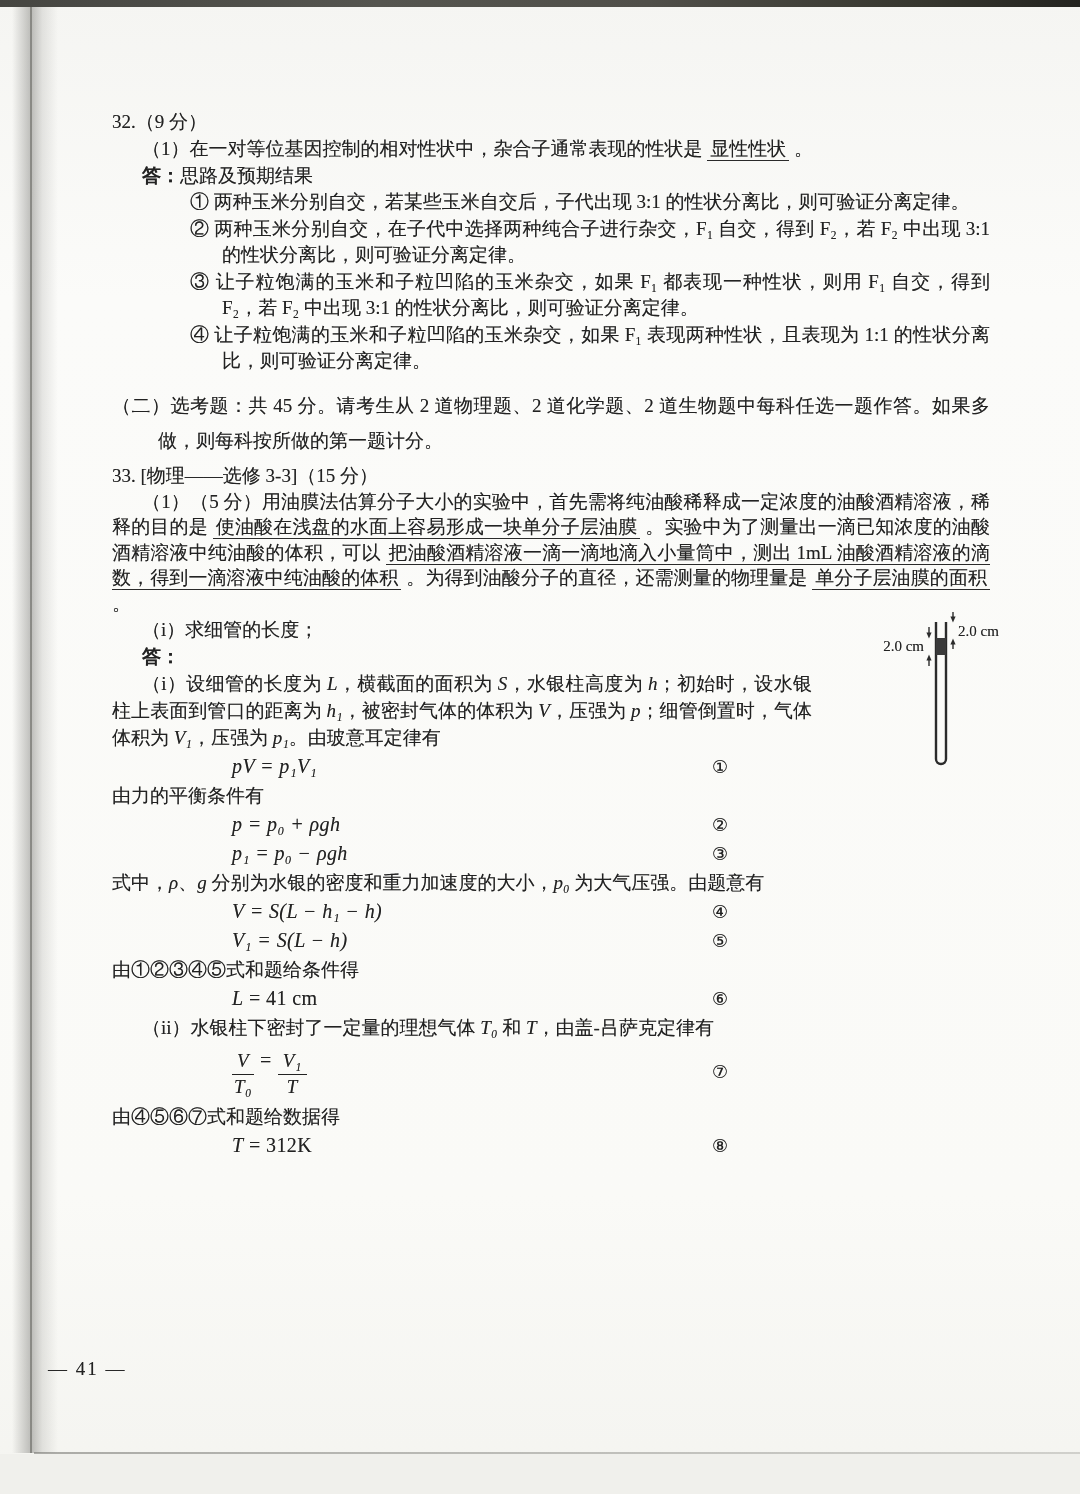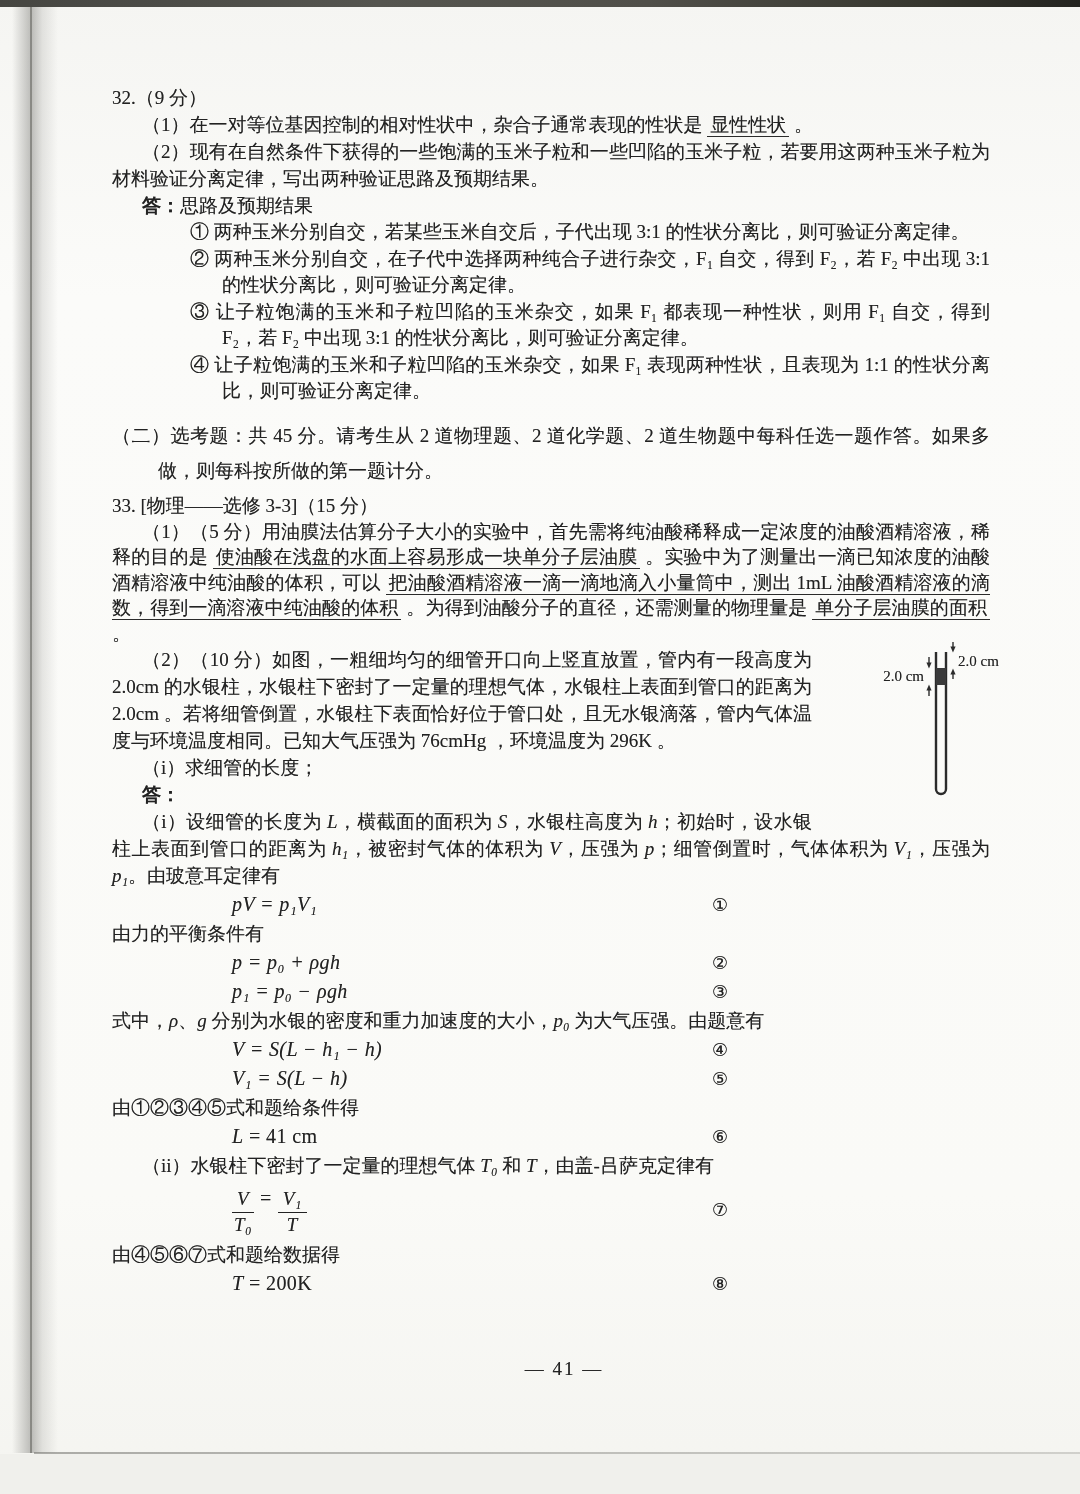--- a/index.html
+++ b/index.html
@@ -23,21 +23,21 @@
     position:absolute; top:7px; left:30px; width:2px; height:1446px;
     background:rgba(95,95,90,0.55);
   }
   .edge-bottom {
     position:absolute; top:1452px; left:34px; right:0; height:2px;
     background:linear-gradient(90deg, rgba(110,110,105,0.55), rgba(140,140,134,0.35));
   }
   .below-paper { position:absolute; top:1454px; left:0; right:0; bottom:0; background:#f0f0ec; }
 
   .content {
-    position:absolute; left:112px; top:84px; width:878px;
+    position:absolute; left:112px; top:108px; width:878px;
     font-size:19px; line-height:27px; text-align:justify;
   }
   .para { margin:0; }
   .indent { text-indent:30px; }
   .tight { line-height:25.5px; }
   .q-header { line-height:27px; }
   .q33-header { margin-top:4px; }
   .section-note {
     margin-top:13px; line-height:35px;
     padding-left:46px; text-indent:-46px;
@@ -58,38 +58,37 @@
   .eqsign { padding:0 6px; font-style:normal; }
 
   .figure-float {
     float:right; width:168px; height:174px;
     margin:-6px 0 4px 10px;
   }
   .fig-label { font-size:15px; fill:#222; font-family:"Liberation Serif","DejaVu Serif",serif; }
 
   .page-number {
     position:absolute; top:1358px; left:0; right:0;
-    text-align:center; font-size:19px; letter-spacing:2px;padding-left:48px;
+    text-align:left; font-size:19px; letter-spacing:2px;padding-left:48px;
   }
 </style>
 </head>
 <body>
 
 <div class="scan">
   <div class="edge-top"></div>
   <div class="spine"></div>
   <div class="spine-line"></div>
   <div class="edge-bottom"></div>
   <div class="below-paper"></div>
 
   <div class="content">
 
     <div class="para q-header">32.（9 分）</div>
     <p class="para indent"><span>（1）在一对等位基因控制的相对性状中，杂合子通常表现的性状是 </span><span class="u">显性性状</span><span> 。</span></p>
-    <p class="para indent">（2）现有在自然条件下获得的一些饱满的玉米子粒和一些凹陷的玉米子粒，若要用这两种玉米子粒为材料验证分离定律，写出两种验证思路及预期结果。</p>
     <p class="para indent"><span class="b">答：</span><span>思路及预期结果</span></p>
     <div class="list">
       <p class="para point">① 两种玉米分别自交，若某些玉米自交后，子代出现 3:1 的性状分离比，则可验证分离定律。</p>
       <p class="para point">② 两种玉米分别自交，在子代中选择两种纯合子进行杂交，F₁ 自交，得到 F₂，若 F₂ 中出现 3:1 的性状分离比，则可验证分离定律。</p>
       <p class="para point">③ 让子粒饱满的玉米和子粒凹陷的玉米杂交，如果 F₁ 都表现一种性状，则用 F₁ 自交，得到 F₂，若 F₂ 中出现 3:1 的性状分离比，则可验证分离定律。</p>
       <p class="para point">④ 让子粒饱满的玉米和子粒凹陷的玉米杂交，如果 F₁ 表现两种性状，且表现为 1:1 的性状分离比，则可验证分离定律。</p>
     </div>
 
     <p class="para section-note">（二）选考题：共 45 分。请考生从 2 道物理题、2 道化学题、2 道生物题中每科任选一题作答。如果多做，则每科按所做的第一题计分。</p>
 
@@ -107,21 +106,21 @@
           <polygon points="77,44.5 74.4,50.5 79.6,50.5" fill="#2b2b2b" stroke="none"></polygon>
         </g>
         <g stroke="#2b2b2b" stroke-width="1.4">
           <line x1="101" y1="2" x2="101" y2="9"></line>
           <polygon points="101,12.5 98.4,6.5 103.6,6.5" fill="#2b2b2b" stroke="none"></polygon>
           <line x1="101" y1="39" x2="101" y2="32"></line>
           <polygon points="101,28.5 98.4,34.5 103.6,34.5" fill="#2b2b2b" stroke="none"></polygon>
         </g>
         <text x="72" y="41" text-anchor="end" class="fig-label">2.0 cm</text>
         <text x="106" y="26" class="fig-label">2.0 cm</text>
-      </svg></span><span>（2）（10 分）如图，一粗细均匀的细管开口向上竖直放置，管内有一段高度为 2.0cm 的水银柱，水银柱下密封了一定量的理想气体，水银柱上表面到管口的距离为 2.0cm 。若将细管倒置，水银柱下表面恰好位于管口处，且无水银滴落，管内气体温度与环境温度相同。已知大气压强为 76cmHg ，环境温度为 296K 。</span>
+      </svg></span>
     </div>
 
     <p class="para indent">（i）求细管的长度；</p>
     <p class="para indent b">答：</p>
     <p class="para indent"><span>（i）设细管的长度为 </span><span class="i">L</span><span>，横截面的面积为 </span><span class="i">S</span><span>，水银柱高度为 </span><span class="i">h</span><span>；初始时，设水银柱上表面到管口的距离为 </span><span class="i">h₁</span><span>，被密封气体的体积为 </span><span class="i">V</span><span>，压强为 </span><span class="i">p</span><span>；细管倒置时，气体体积为 </span><span class="i">V₁</span><span>，压强为 </span><span class="i">p₁</span><span>。由玻意耳定律有</span></p>
 
     <div class="eq-row">
       <span class="expr"><span class="i">pV = p₁V₁</span></span>
       <span class="eq-num">①</span>
     </div>
@@ -166,20 +165,20 @@
             <span class="ftop">V₁</span>
             <span class="fbot">T</span>
           </span>
       </span>
       <span class="eq-num">⑦</span>
     </div>
 
     <p class="para">由④⑤⑥⑦式和题给数据得</p>
 
     <div class="eq-row">
-      <span class="expr"><span class="i">T</span><span> = 200K</span></span>
+      <span class="expr"><span class="i">T</span><span> = 312K</span></span>
       <span class="eq-num">⑧</span>
     </div>
 
   </div>
 
   <div class="page-number">— 41 —</div>
 </div>
 
 </body></html>

